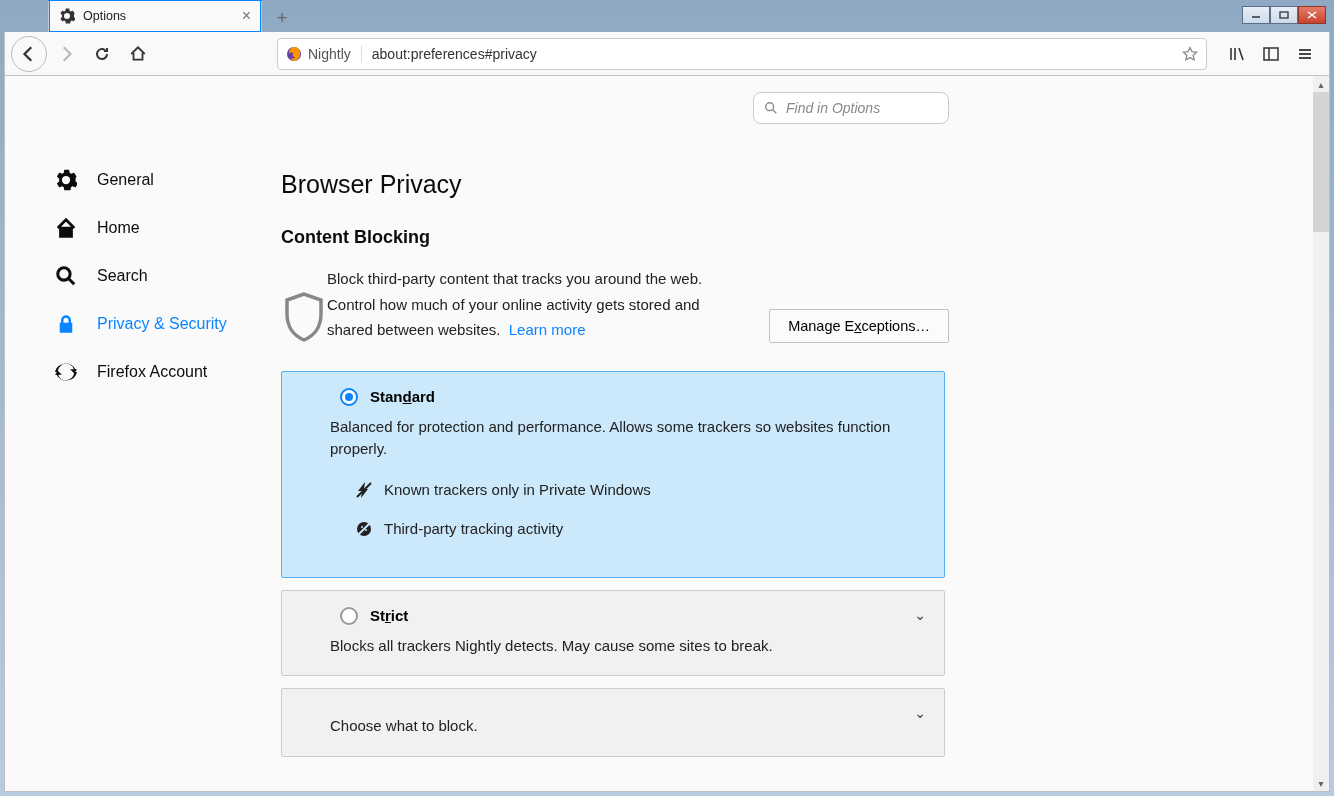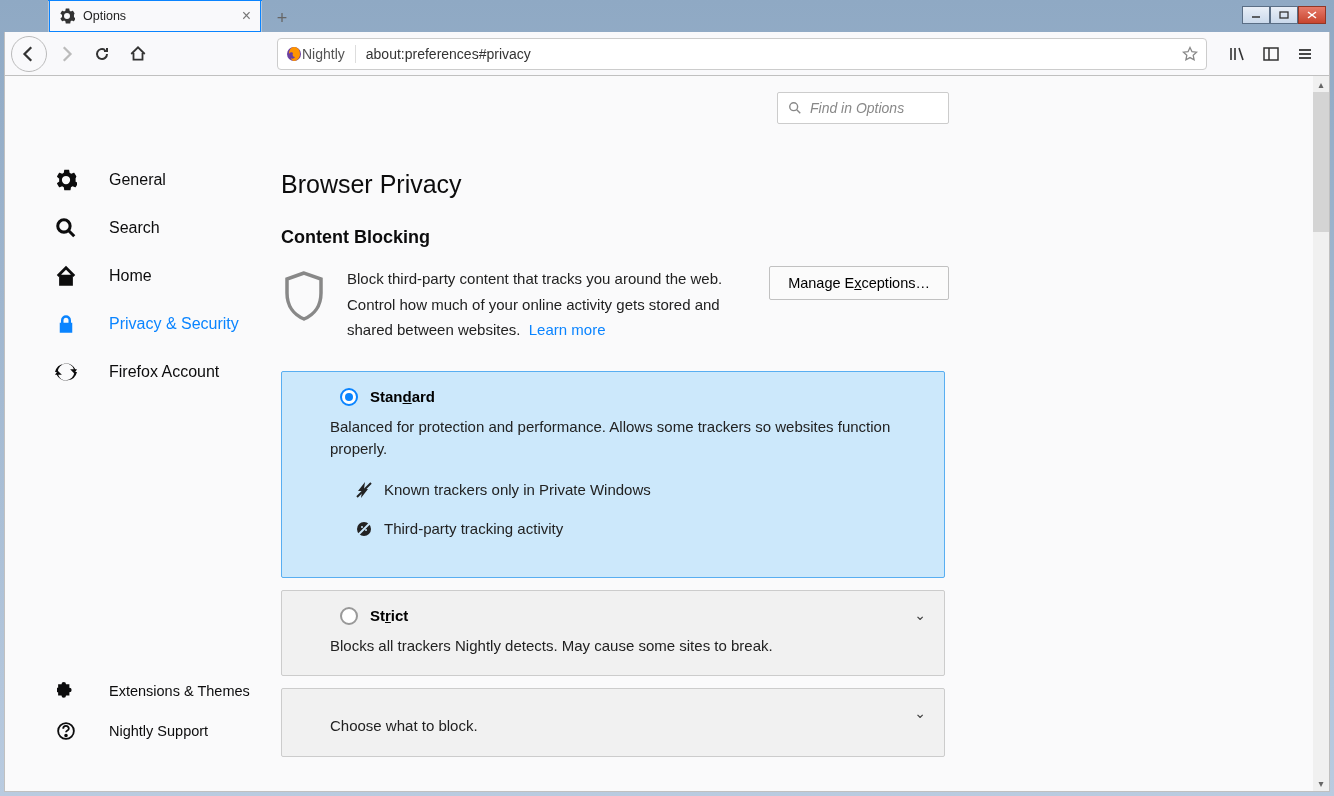--- a/index.html
+++ b/index.html
@@ -17,45 +17,45 @@
 .tab-icon { margin-right:8px; }
 .tab-close { margin-left:auto; color:#777; font-size:16px; cursor:pointer; }
 .new-tab { width:28px; height:28px; display:flex; align-items:center; justify-content:center; color:#666; font-size:18px; margin-left:6px; }
 
 
 .chrome-top { position:absolute; top:32px; left:4px; right:4px; height:44px; background:#f9f9fb; border:1px solid #c0c0c0; border-top:none; display:flex; align-items:center; padding:0 6px; gap:2px; }
 .nav-btn { width:34px; height:34px; display:flex; align-items:center; justify-content:center; color:#555; border-radius:4px; }
 .nav-btn.back { width:36px; height:36px; border:1px solid #bbb; border-radius:50%; }
 .nav-btn.disabled { color:#bbb; }
 .url-bar { flex:1; height:32px; border:1px solid #ccc; border-radius:4px; background:#fff; display:flex; align-items:center; margin:0 10px 0 120px; padding:0 8px; font-size:14px; color:#555; }
-.url-brand { display:flex; align-items:center; padding-right:10px; }
+.url-brand { display:flex; align-items:center; gap:6px; padding-right:10px; }
 .url-sep { width:1px; height:18px; background:#ddd; margin-right:10px; }
 .url-star { margin-left:auto; color:#888; }
 .right-icons { display:flex; gap:18px; padding:0 10px; color:#333; }
 
 
 .content { position:absolute; top:76px; left:4px; right:4px; bottom:4px; background:#fafafb; border:1px solid #c0c0c0; border-top:none; overflow:hidden; display:flex; }
 .scrollbar { position:absolute; top:76px; right:5px; width:16px; bottom:5px; background:#f0f0f0; }
 .sb-arrow { height:16px; background:#f0f0f0; display:flex; align-items:center; justify-content:center; color:#666; font-size:10px; }
 .sb-thumb { position:absolute; top:16px; right:0; width:16px; height:140px; background:#d4d4d4; }
 
 .sidebar { width:248px; padding-top:80px; display:flex; flex-direction:column; padding-left:50px; }
-.side-item { display:flex; align-items:center; gap:32px; height:48px; font-size:16px; color:#0c0c0d; cursor:pointer; }
+.side-item { display:flex; align-items:center; gap:20px; height:48px; font-size:16px; color:#0c0c0d; cursor:pointer; }
 .side-item.active { color:#0a84ff; }
 .side-item .si-icon { width:22px; height:22px; display:flex; align-items:center; justify-content:center; }
 .sidebar-bottom { margin-top:auto; padding-bottom:40px; }
 .sidebar-bottom .side-item { height:40px; font-size:14.5px; }
 
 .main { flex:1; padding:20px 0 20px 28px; position:relative; }
-.search-opts { position:absolute; top:16px; right:380px; width:172px; height:32px; border:1px solid #ccc; border-radius:2px; background:#fff; display:flex; align-items:center; padding:12px 10px; color:#888; font-size:14px; font-style:italic; gap:8px; }
+.search-opts { position:absolute; top:16px; right:380px; width:196px; height:32px; border:1px solid #ccc; border-radius:8px; background:#fff; display:flex; align-items:center; padding:12px 10px; color:#888; font-size:14px; font-style:italic; gap:8px; }
 
 h1 { font-size:25px; font-weight:300; color:#0c0c0d; margin-top:74px; margin-bottom:28px; }
 h2 { font-size:18px; font-weight:600; color:#0c0c0d; margin-bottom:18px; }
 
-.cb-row { display:flex; align-items:flex-start; gap:20px; }
+.cb-row { display:flex; align-items:flex-end; }
 .shield-icon { width:46px; height:52px; flex-shrink:0; margin-top:4px; }
 .cb-desc { font-size:15px; color:#222; line-height:1.7; max-width:400px; }
 .learn { color:#0a84ff; cursor:pointer; }
 .manage-btn { margin-left:auto; margin-right:380px; height:34px; padding:0 18px; background:#fbfbfb; border:1px solid #c1c1c1; border-radius:2px; font-size:14.5px; }
 
 .options { margin-top:28px; width:664px; }
 .opt-card { border:1px solid #ccc; border-radius:2px; padding:16px 22px 18px 18px; margin-bottom:12px; background:#f1f1f1; position:relative; }
 .opt-card.selected { background:#cce8fb; border-color:#58aef1; }
 .opt-head { display:flex; align-items:center; gap:12px;margin-left:40px; }
 .radio { width:18px; height:18px; border:2px solid #999; border-radius:50%; background:#fff; display:flex; align-items:center; justify-content:center; flex-shrink:0; }
@@ -174,71 +174,51 @@
     <div class="side-item">
       <span class="si-icon">
           <svg width="22" height="22" viewBox="0 0 16 16" fill="#0c0c0d">
             <path d="M8 5a3 3 0 100 6 3 3 0 000-6zm7 3c0 .4 0 .7-.1 1l1.5 1.2c.1.1.2.3.1.5l-1.4 2.4c-.1.2-.3.2-.5.2l-1.8-.7c-.4.3-.8.5-1.2.7l-.3 1.9c0 .2-.2.3-.4.3H7.1c-.2 0-.4-.1-.4-.3l-.3-1.9c-.4-.2-.8-.4-1.2-.7l-1.8.7c-.2.1-.4 0-.5-.2L1.5 10.7c-.1-.2 0-.4.1-.5L3.1 9c0-.3-.1-.6-.1-1s0-.7.1-1L1.6 5.8c-.1-.1-.2-.3-.1-.5l1.4-2.4c.1-.2.3-.2.5-.2l1.8.7c.4-.3.8-.5 1.2-.7l.3-1.9c0-.2.2-.3.4-.3h2.8c.2 0 .4.1.4.3l.3 1.9c.4.2.8.4 1.2.7l1.8-.7c.2-.1.4 0 .5.2l1.4 2.4c.1.2 0 .4-.1.5L14.9 7c.1.3.1.6.1 1z"></path>
           </svg>
         </span>
       <span>General</span>
     </div>
     <div class="side-item">
       <span class="si-icon">
+          <svg width="22" height="22" viewBox="0 0 16 16" fill="none" stroke="#0c0c0d" stroke-width="2">
+            <path d="M2 8l6-6 6 6"></path>
+            <path d="M4 7v7h3v-4h2v4h3V7" fill="#0c0c0d"></path>
+          </svg>
+        </span>
+      <span>Home</span>
+    </div>
+    <div class="side-item">
+      <span class="si-icon">
           <svg width="22" height="22" viewBox="0 0 16 16" fill="none" stroke="#0c0c0d" stroke-width="2.2">
             <circle cx="6.5" cy="6.5" r="4.5"></circle>
             <line x1="10" y1="10" x2="14" y2="14"></line>
           </svg>
         </span>
       <span>Search</span>
     </div>
-    <div class="side-item">
-      <span class="si-icon">
-          <svg width="22" height="22" viewBox="0 0 16 16" fill="none" stroke="#0c0c0d" stroke-width="2">
-            <path d="M2 8l6-6 6 6"></path>
-            <path d="M4 7v7h3v-4h2v4h3V7" fill="#0c0c0d"></path>
-          </svg>
-        </span>
-      <span>Home</span>
-    </div>
     <div class="side-item active">
       <span class="si-icon">
           <svg width="20" height="20" viewBox="0 0 16 16" fill="#0a84ff">
             <path d="M4 7V5a4 4 0 118 0v2h1v8H3V7h1zm2 0h4V5a2 2 0 10-4 0v2z"></path>
           </svg>
         </span>
       <span>Privacy &amp; Security</span>
     </div>
     <div class="side-item">
       <span class="si-icon">
           <svg width="22" height="22" viewBox="0 0 16 16" fill="#0c0c0d">
             <path d="M8 2a6 6 0 015.7 4H11l3 3 2-3h-1.2A8 8 0 000 8h2a6 6 0 016-6zm0 12a6 6 0 01-5.7-4H5L2 7 0 10h1.2A8 8 0 0016 8h-2a6 6 0 01-6 6z"></path>
           </svg>
         </span>
       <span>Firefox Account</span>
-    </div>
-    <div class="sidebar-bottom">
-      <div class="side-item">
-        <span class="si-icon">
-            <svg width="18" height="18" viewBox="0 0 16 16" fill="#0c0c0d">
-              <path d="M6 0a2 2 0 012 2h3v3a2 2 0 110 4v3H8a2 2 0 11-4 0H1V9a2 2 0 110-4V2h3a2 2 0 012-2z"></path>
-            </svg>
-          </span>
-        <span>Extensions &amp; Themes</span>
-      </div>
-      <div class="side-item">
-        <span class="si-icon">
-            <svg width="18" height="18" viewBox="0 0 16 16" fill="none" stroke="#0c0c0d" stroke-width="1.6">
-              <circle cx="8" cy="8" r="7"></circle>
-              <path d="M5.5 6a2.5 2.5 0 115 0c0 1.5-2.5 1.5-2.5 3"></path>
-              <circle cx="8" cy="12" r=".8" fill="#0c0c0d"></circle>
-            </svg>
-          </span>
-        <span>Nightly Support</span>
-      </div>
     </div>
   </div>
 
   <div class="main">
     <div class="search-opts">
       <svg width="14" height="14" viewBox="0 0 16 16" fill="none" stroke="#888" stroke-width="1.6">
           <circle cx="6.5" cy="6.5" r="4.5"></circle>
           <line x1="10" y1="10" x2="14" y2="14"></line>
         </svg>
       <span>Find in Options</span>

